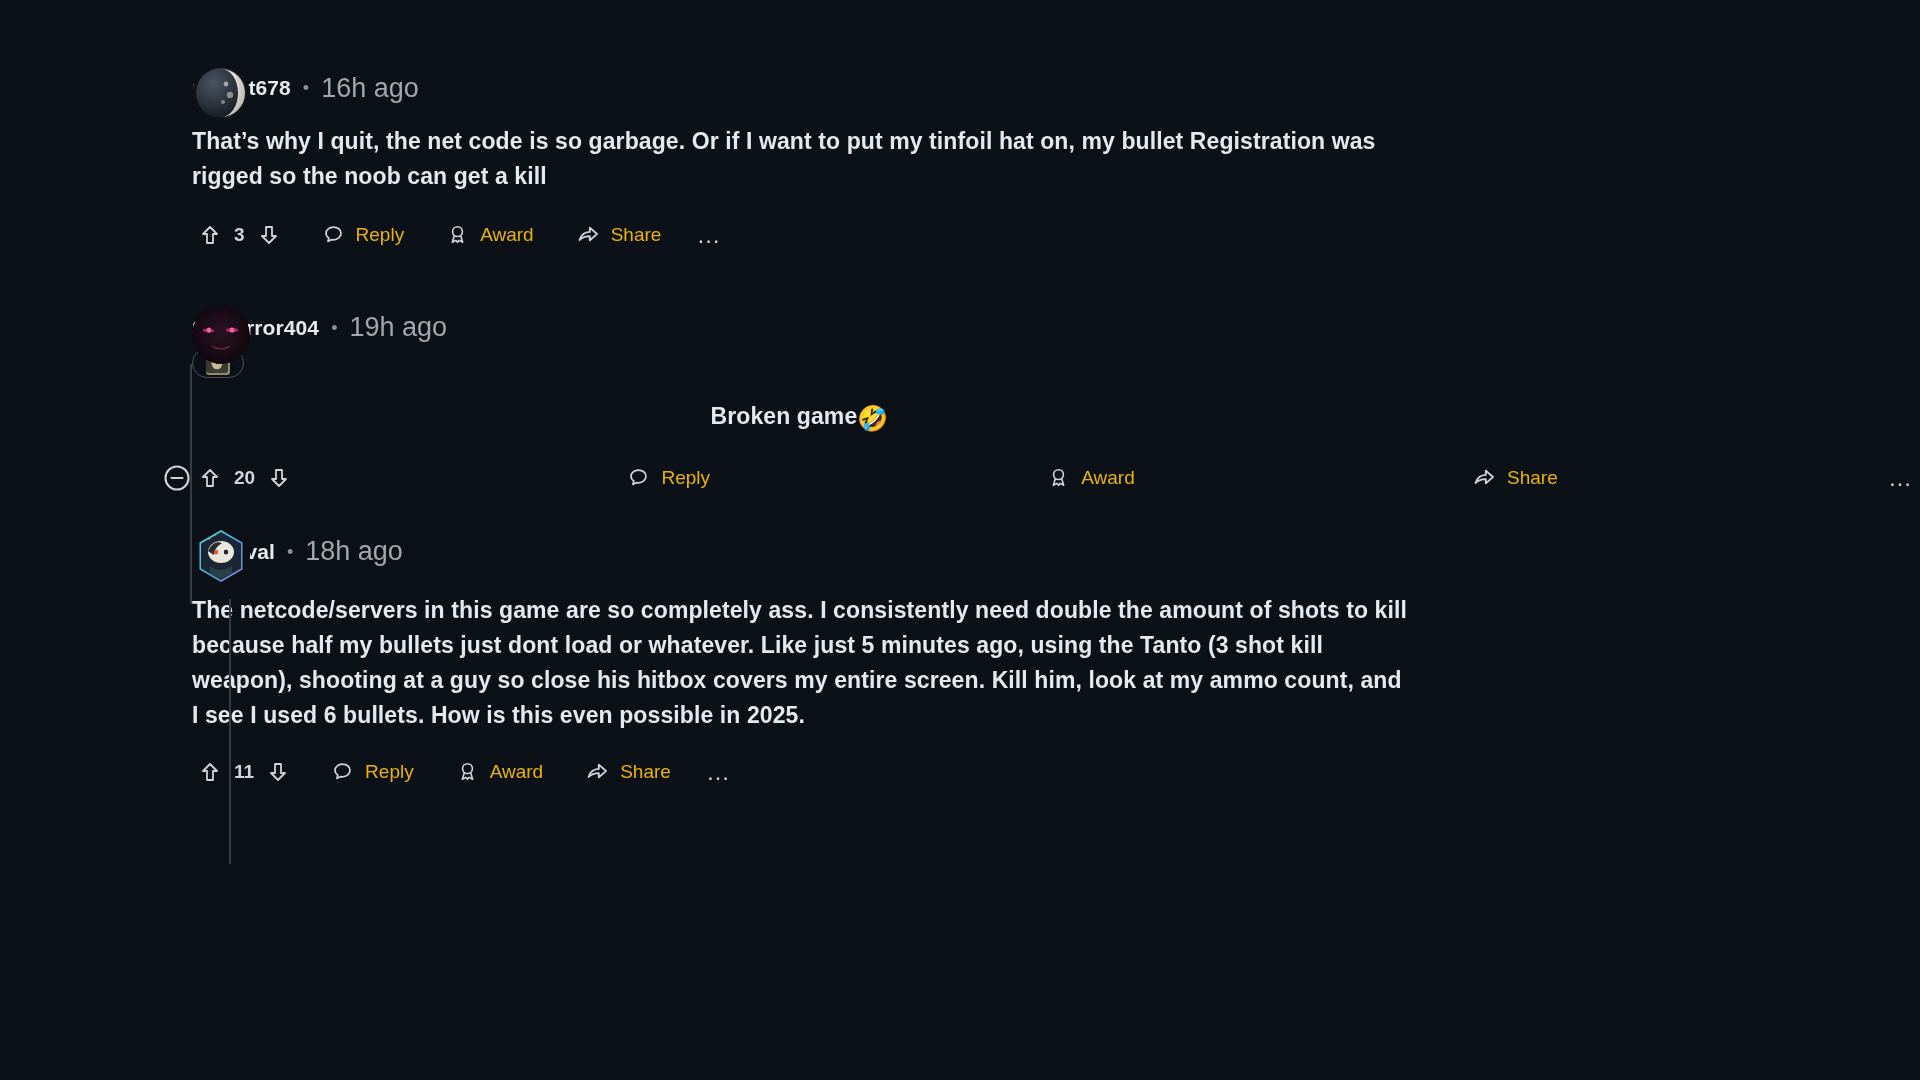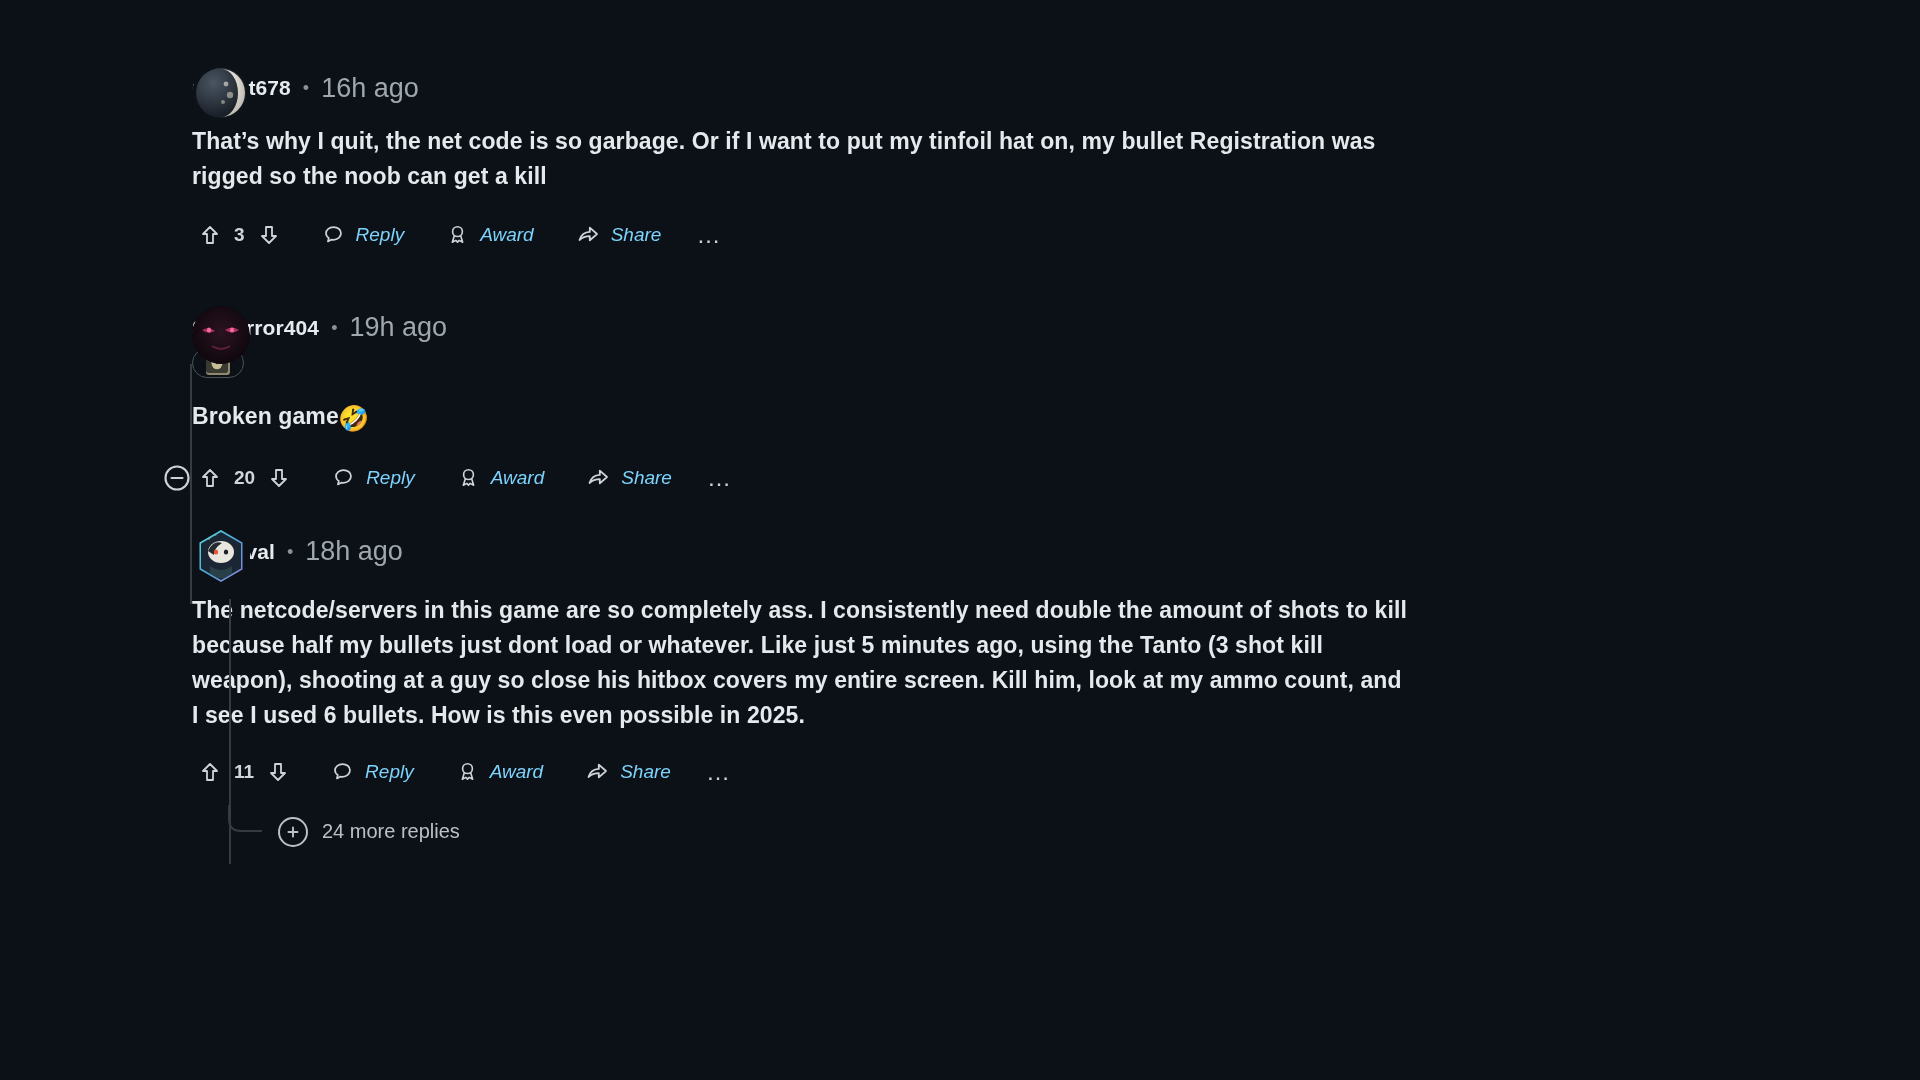--- a/index.html
+++ b/index.html
@@ -110,23 +110,22 @@
     align-items: center;
     gap: 11px;
     padding: 7px 13px;
     border-radius: 18px;
     cursor: pointer;
     margin-right: 16px;
   }
 
   .action-label {
     font-size: 19px;
-    color: #7dd3fc;
+    color: #eab308;
     font-weight: 500;
-    font-style: italic;
   }
 
   .more-btn {
     display: flex;
     align-items: center;
     justify-content: center;
     width: 38px;
     height: 34px;
     border-radius: 17px;
     color: #ccd4d8;
@@ -333,25 +332,25 @@
             <path d="M6 6 q1 -3 3.6 -0.6Z" fill="#6b6248"></path>
             <path d="M18 6 q-1 -3 -3.6 -0.6Z" fill="#6b6248"></path>
             <ellipse cx="10" cy="10" rx="1.1" ry="1.3" fill="#2a2519"></ellipse>
             <ellipse cx="14" cy="10" rx="1.1" ry="1.3" fill="#2a2519"></ellipse>
             <ellipse cx="12" cy="13.2" rx="1.6" ry="1.2" fill="#3b3526"></ellipse>
           </svg>
         </span>
       </span>
     </div>
 
-    <div class="body-text" style="margin-top:20px;">
+    <div class="body-text" style="margin-top:20px;text-align:center;">
       <span>Broken game</span><span class="emoji">🤣</span>
     </div>
 
-    <div class="actions" style="margin-top:12px;">
+    <div class="actions" style="margin-top:12px;justify-content:space-between;">
       <div class="collapse-btn">
         <svg width="30" height="30" viewBox="0 0 24 24" fill="none" stroke="#ccd4d8" stroke-width="1.7">
           <circle cx="12" cy="12" r="9.2"></circle>
           <line x1="7.6" y1="12" x2="16.4" y2="12" stroke-linecap="round"></line>
         </svg>
       </div>
 
       <div class="vote-group">
         <div class="icon-btn">
           <svg width="24" height="24" viewBox="0 0 24 24" fill="none" stroke="#ccd4d8" stroke-width="1.8" stroke-linejoin="round" stroke-linecap="round">
@@ -476,30 +475,14 @@
             <path d="M3.5 17c1.8-5.6 5.6-7.9 10.3-8.1V4.6L21 11l-7.2 6.4v-4.3c-4 0-7.2 1-10.3 3.9Z"></path>
           </svg>
         </span>
         <span class="action-label">Share</span>
       </div>
 
       <div class="more-btn">…</div>
     </div>
   </div>
 
-  <div style="position:relative; padding-left:232px; margin-top:16px; height:44px;">
-
-    <svg width="60" height="44" viewBox="0 0 60 44" style="position:absolute; left:228px; top:-12px;">
-      <path d="M1 0 V14 Q1 26 13 26 H34" fill="none" stroke="#343b41" stroke-width="2"></path>
-    </svg>
-
-    <div class="more-replies" style="position:absolute; left:278px; top:0;">
-      <span class="plus-circle">
-        <svg width="18" height="18" viewBox="0 0 24 24" stroke="#b9c1c6" stroke-width="2.6" stroke-linecap="round">
-          <line x1="12" y1="6" x2="12" y2="18"></line>
-          <line x1="6" y1="12" x2="18" y2="12"></line>
-        </svg>
-      </span>
-      <span class="more-replies-label">24 more replies</span>
-    </div>
-  </div>
 
 </div>
 
 </body></html>

